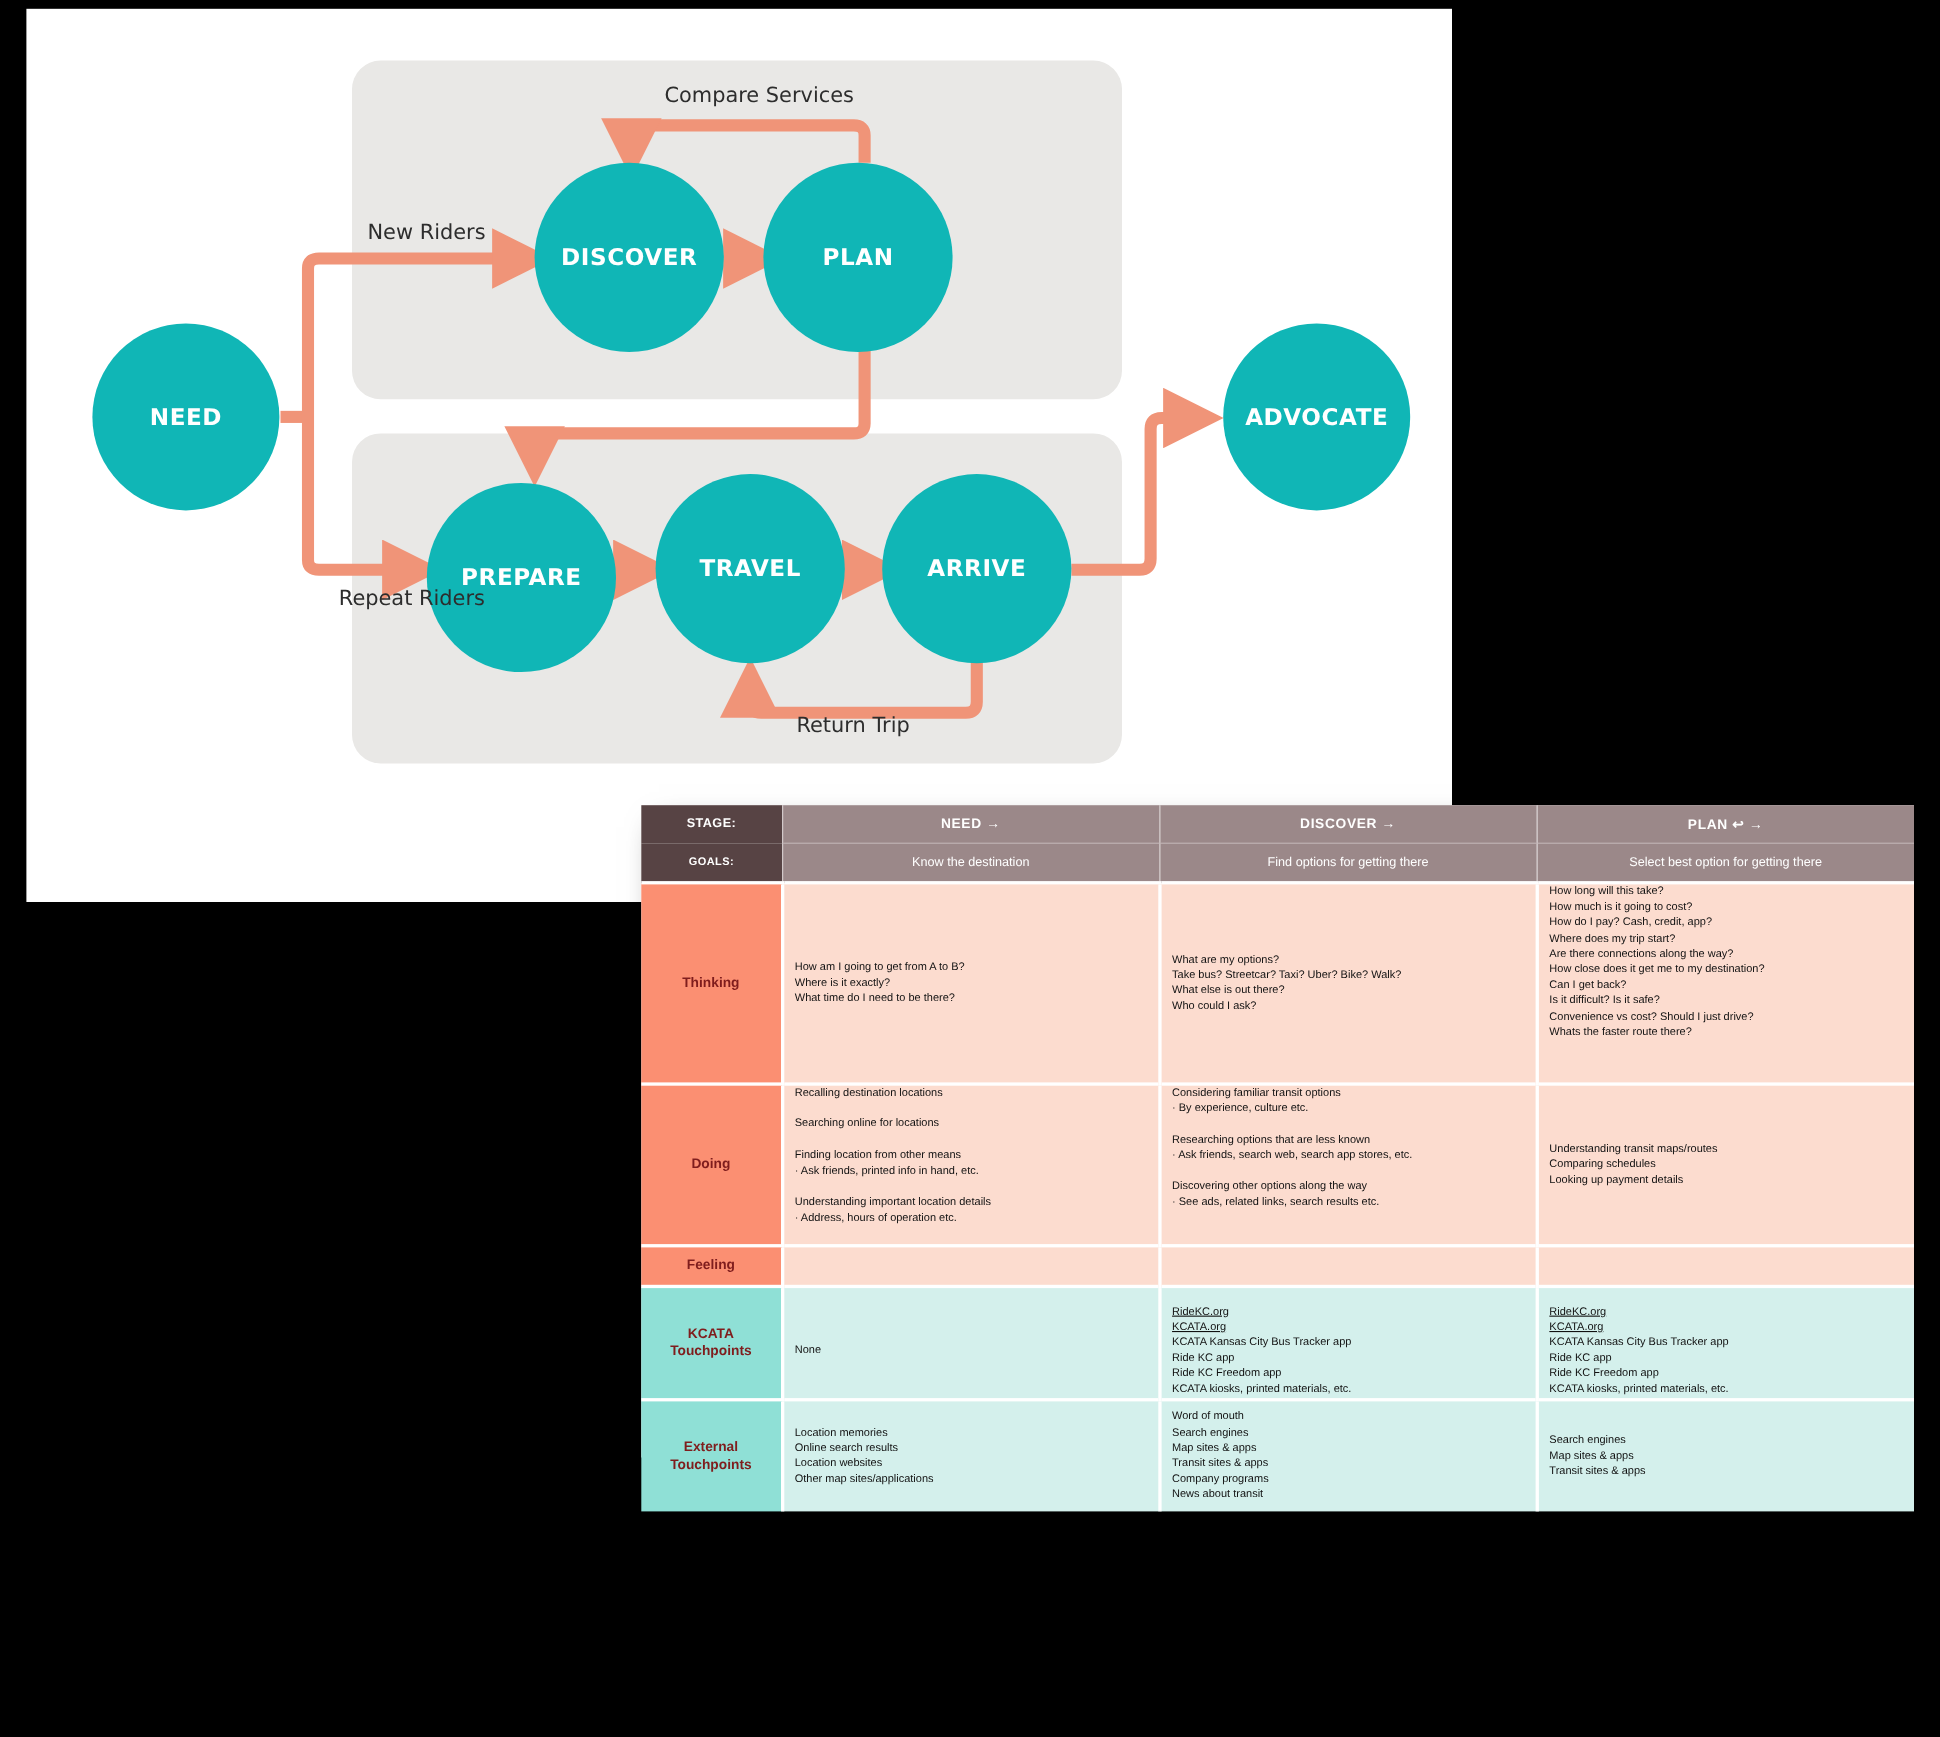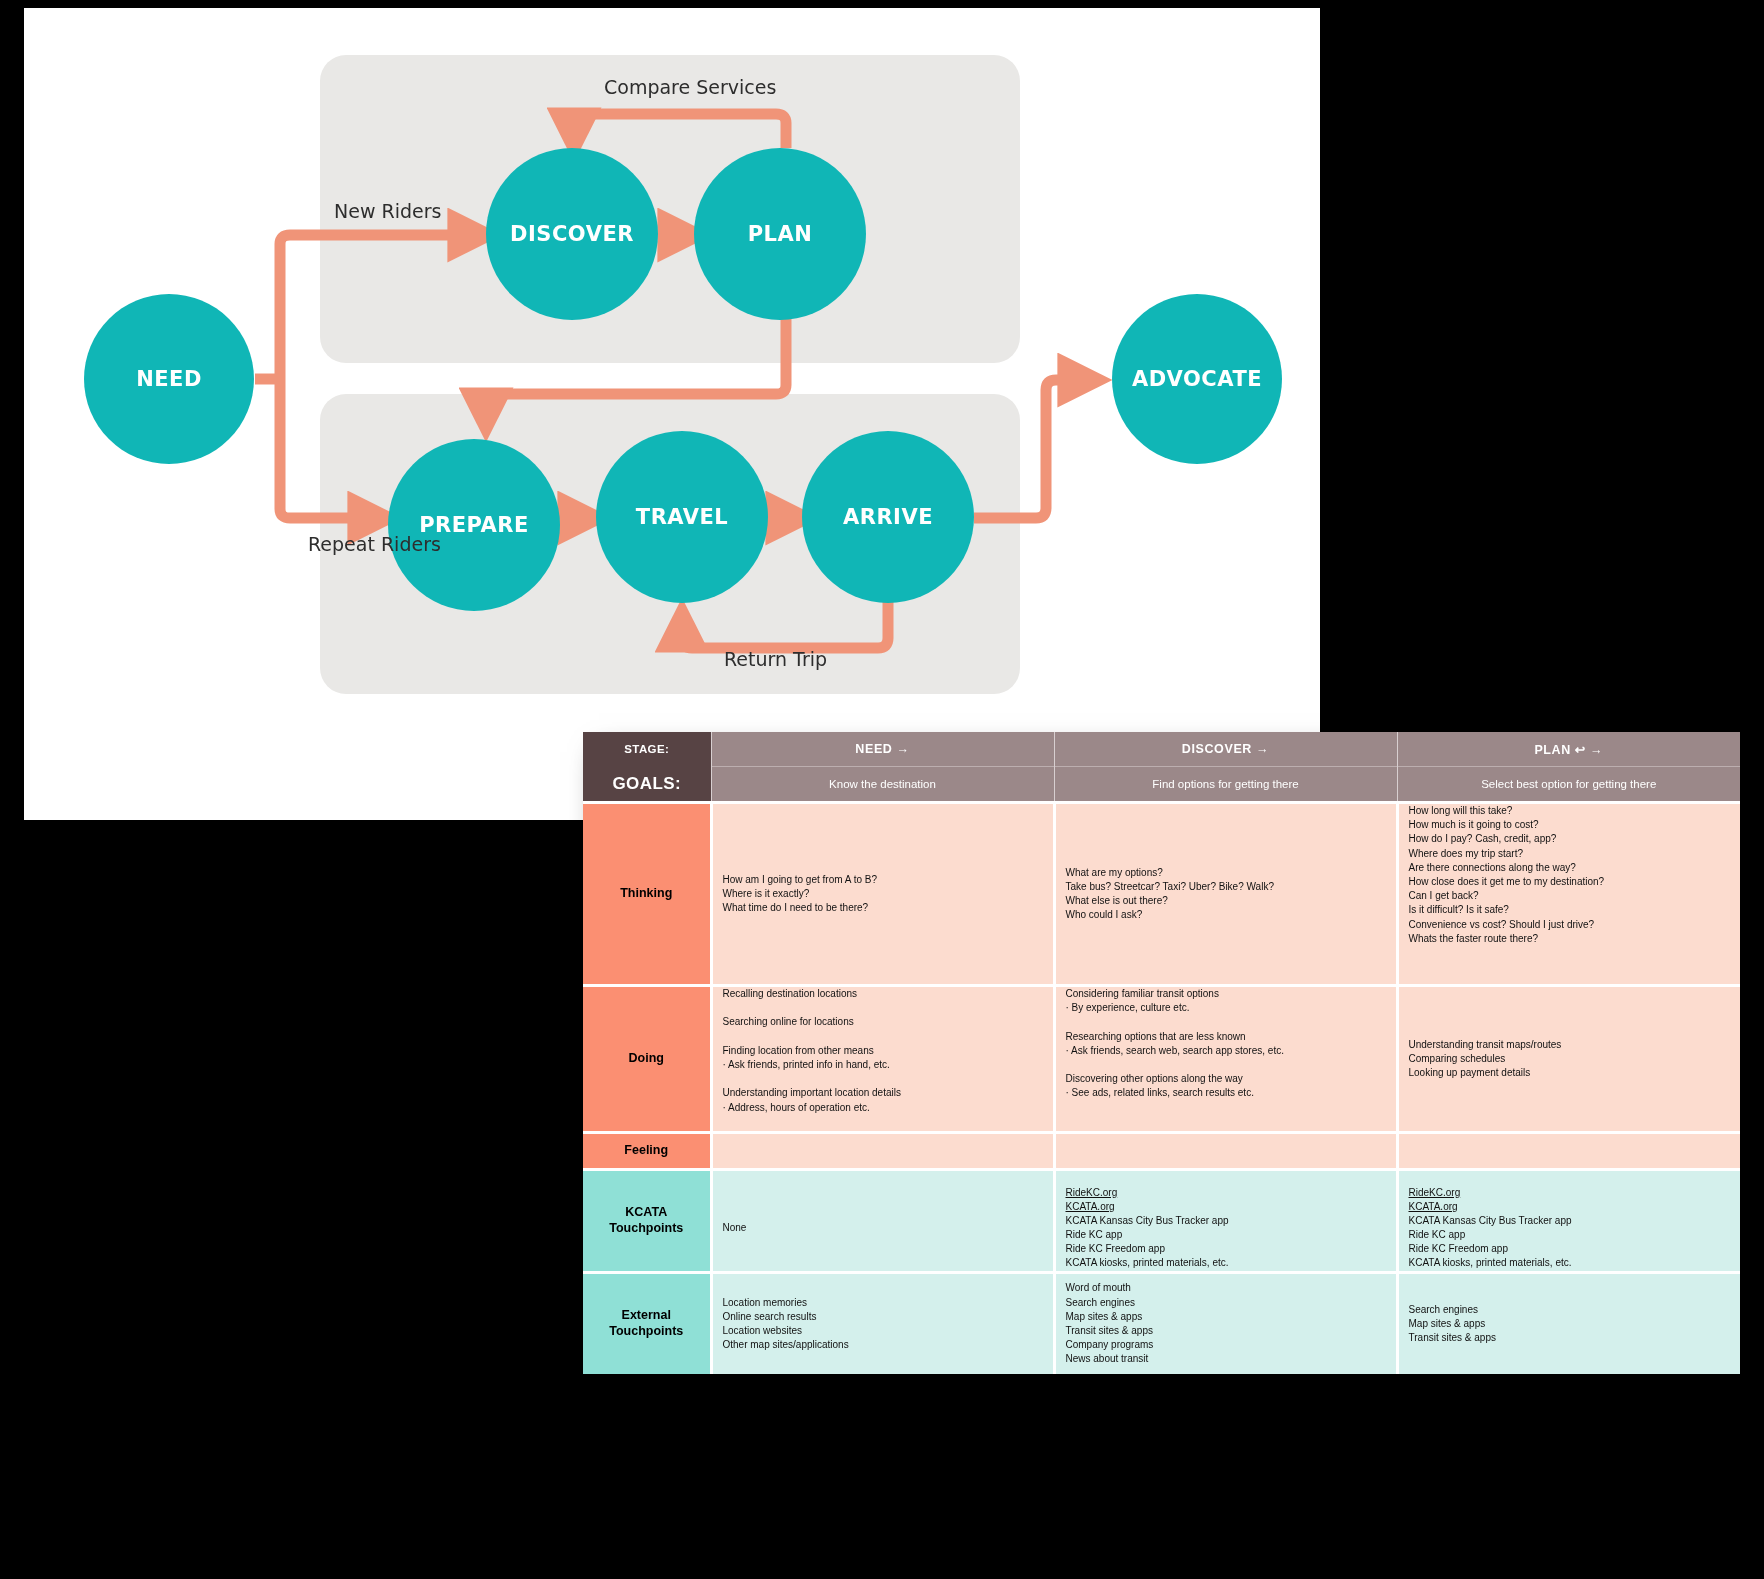--- a/index.html
+++ b/index.html
@@ -49,26 +49,26 @@
         font-family:"Liberation Sans",sans-serif;}
   col.c-label{width:128px;}
   col.c-col{width:auto;}
 
   th,td{vertical-align:middle;padding:4px;}
   .hdr-stage-label{background:#574344;color:#fff;font-size:11.5px;font-weight:bold;
         text-align:center;height:26px;letter-spacing:.4px;}
   .hdr-stage{background:#9b8889;color:#fff;font-size:12.5px;font-weight:bold;
         text-align:center;height:26px;letter-spacing:.6px;
         border-left:1px solid #d8cfd0;}
-  .hdr-goal-label{background:#574344;color:#fff;font-size:17px;font-weight:bold;
+  .hdr-goal-label{background:#574344;color:#fff;font-size:10px;font-weight:bold;
         text-align:center;height:26px;letter-spacing:.4px;}
   .hdr-goal{background:#9b8889;color:#fff;font-size:11.5px;text-align:center;height:26px;
         border-left:1px solid #d8cfd0;border-top:1px solid #bcaeaf;}
 
-  .rl{color:#000000;font-size:12.5px;font-weight:bold;text-align:center;line-height:1.25;}
+  .rl{color:#7f1d1d;font-size:12.5px;font-weight:bold;text-align:center;line-height:1.25;}
   .rl.warm{background:#fb8f72;}
   .rl.warm2{background:#fb8f72;}
   .rl.cool{background:#8fe0d6;}
 
   .cell{font-size:10px;color:#111;line-height:1.42;padding:0 10px;
         white-space:pre-line;}
   .cell.warm{background:#fcdccf;border-left:3px solid #ffffff;}
   .cell.cool{background:#d4f0ec;border-left:3px solid #ffffff;}
   .row-sep td,.row-sep th{border-top:3px solid #ffffff;}
   .u{text-decoration:underline;}

